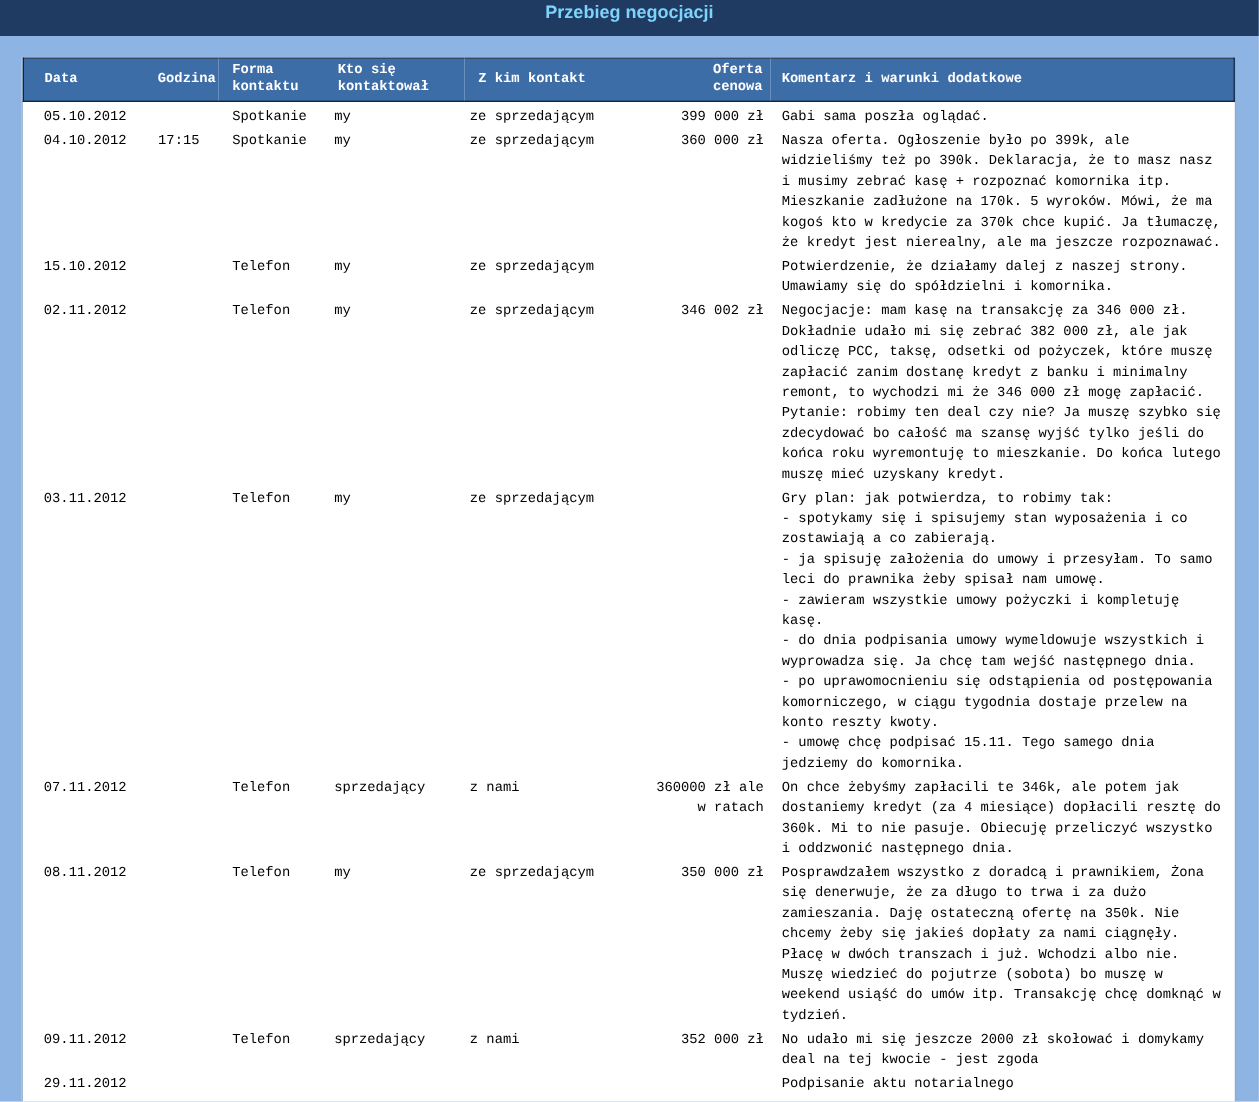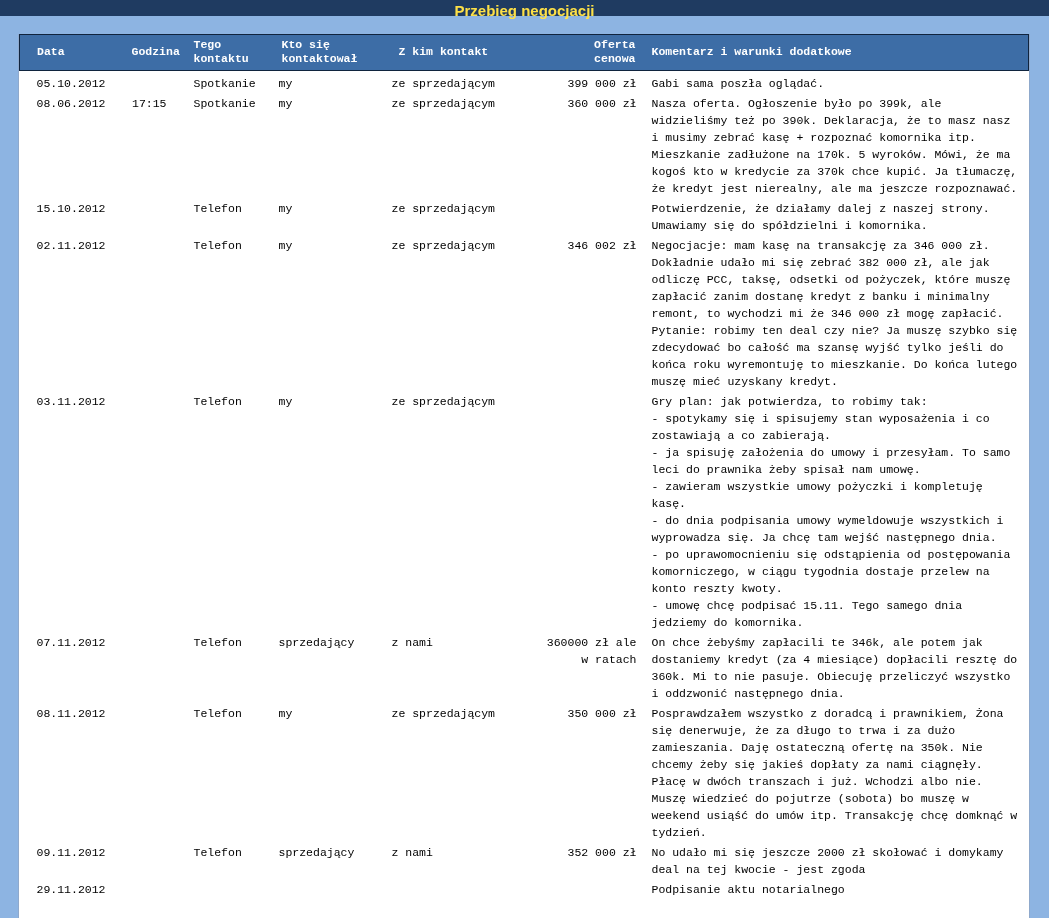--- a/index.html
+++ b/index.html
@@ -6,23 +6,23 @@
   html, body { width:1049px; }
   body {
     height:918px;
     background:#8DB4E2;
     font-family:"Liberation Sans", sans-serif;
     display:flex;
     flex-direction:column;
     overflow:hidden;
   }
   .title-bar {
-    height:16px;
+    height:30px;
     background:#1F3B61;
-    color:#fde047;
+    color:#7dd3fc;
     font-size:15px;
     font-weight:bold;
     text-align:center;
     line-height:22px;
     flex:0 0 auto;
   }
   .sheet-wrap {
     margin:18px 19px 0 18px;
     flex:0 1 auto;
   }
@@ -63,21 +63,21 @@
   thead th.num { text-align:right; padding-right:6px; }
   tbody td {
     font-size:11.5px;
     line-height:17px;
     color:#000000;
     vertical-align:top;
     padding:2px 4px 1px 12px;
   }
   tbody tr:first-child td { padding-top:4px; }
   td.cell-date   { padding-left:17px; white-space:nowrap; }
-  td.cell-time   { text-align:right; padding-right:15px; }
+  td.cell-time   { text-align:center; padding-right:15px; }
   td.cell-form   { padding-left:12px; }
   td.cell-who    { padding-left:9px; }
   td.cell-with   { padding-left:5px; }
   td.cell-offer  { text-align:right; padding-right:5px; }
   td.cell-comment{ padding-left:10px; padding-right:8px; white-space:pre-wrap; }
   .footer-bar {
     margin-top:auto;
     flex:0 0 auto;
     height:23px;
     background:#1F3B61;
@@ -105,40 +105,40 @@
           <col class="c-form">
           <col class="c-who">
         <col class="c-with">
           <col class="c-offer">
           <col class="c-comment">
       </colgroup>
       <thead>
         <tr>
           <th>Data</th>
           <th>Godzina</th>
-          <th>Tego kontaktu</th>
+          <th>Forma kontaktu</th>
           <th>Kto się kontaktował</th>
           <th>Z kim kontakt</th>
           <th class="num">Oferta cenowa</th>
           <th>Komentarz i warunki dodatkowe</th>
         </tr>
       </thead>
       <tbody>
   <tr>
     <td class="cell-date">05.10.2012</td>
     <td class="cell-time"></td>
     <td class="cell-form">Spotkanie</td>
     <td class="cell-who">my</td>
     <td class="cell-with">ze sprzedającym</td>
     <td class="cell-offer">399 000 zł</td>
     <td class="cell-comment">Gabi sama poszła oglądać.</td>
   </tr>
 
   <tr>
-    <td class="cell-date">08.06.2012</td>
+    <td class="cell-date">04.10.2012</td>
     <td class="cell-time">17:15</td>
     <td class="cell-form">Spotkanie</td>
     <td class="cell-who">my</td>
     <td class="cell-with">ze sprzedającym</td>
     <td class="cell-offer">360 000 zł</td>
     <td class="cell-comment">Nasza oferta. Ogłoszenie było po 399k, ale widzieliśmy też po 390k. Deklaracja, że to masz nasz i musimy zebrać kasę + rozpoznać komornika itp. Mieszkanie zadłużone na 170k. 5 wyroków. Mówi, że ma kogoś kto w kredycie za 370k chce kupić. Ja tłumaczę, że kredyt jest nierealny, ale ma jeszcze rozpoznawać.</td>
   </tr>
 
 
   <tr>

